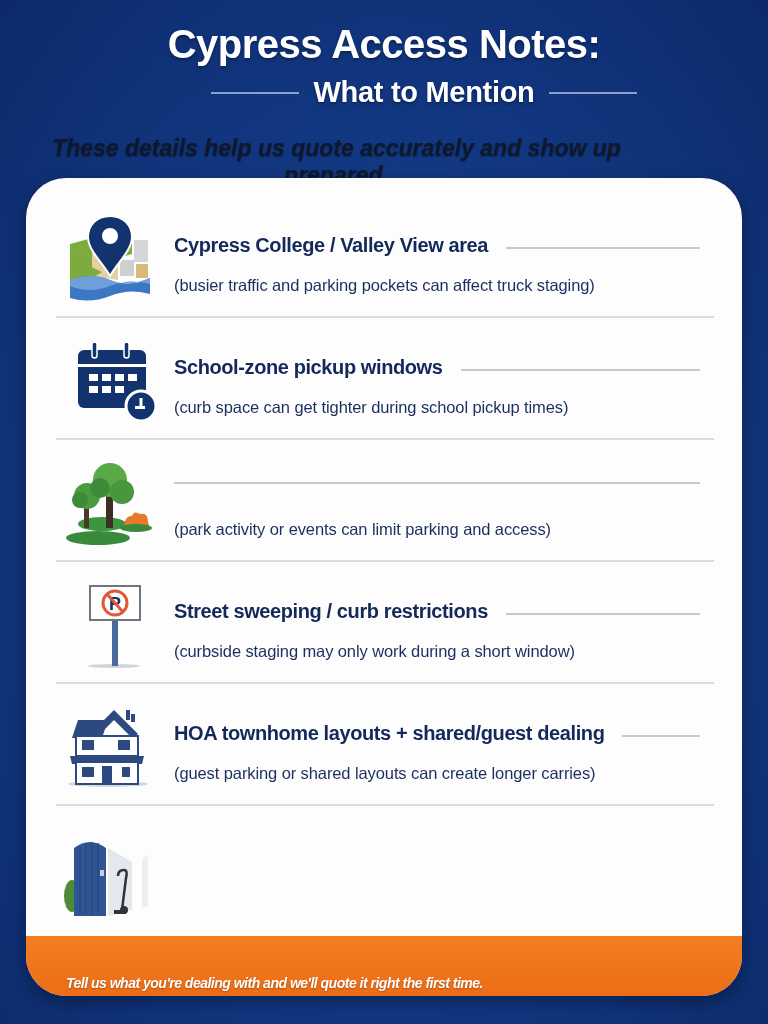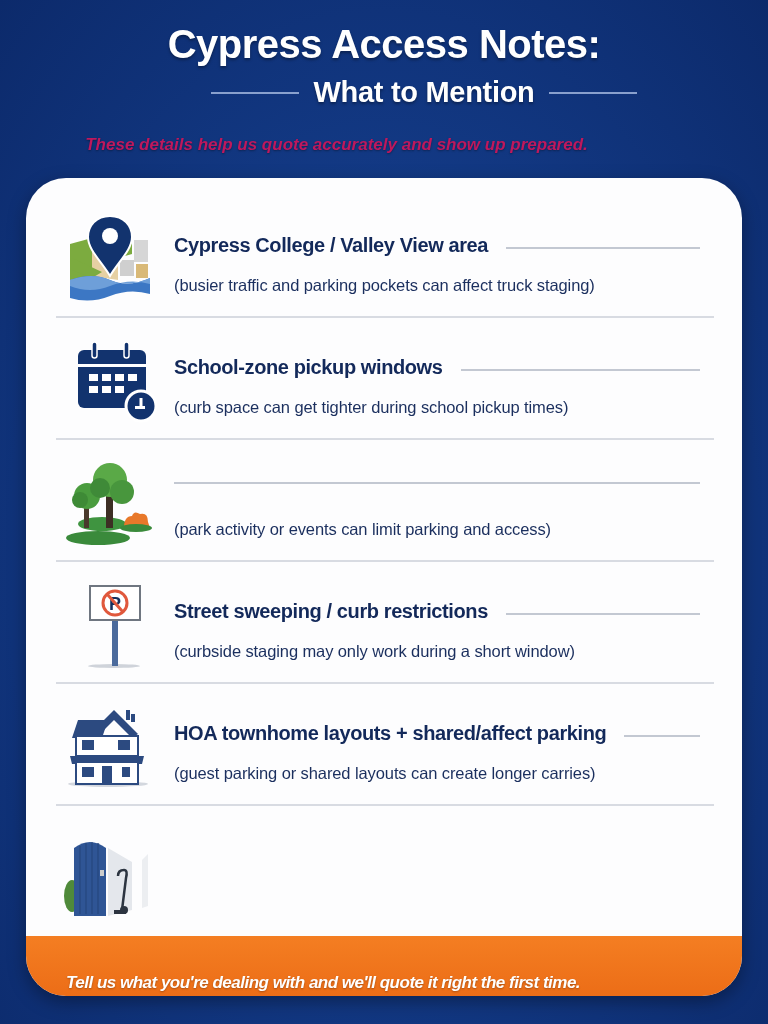--- a/index.html
+++ b/index.html
@@ -19,21 +19,21 @@
     position: absolute; top: 76px; left: 0; width: 768px;
     display: flex; align-items: center; justify-content: center; gap: 14px; margin-left: 40px;
   }
   .subtitle-row .rule { width: 88px; height: 2px; background: #9fb4dc; opacity: 0.85; }
   .subtitle {
     font-size: 29px; font-weight: bold; color: #fff; letter-spacing: -0.3px;
     text-shadow: 0 2px 3px rgba(0,0,0,0.35);
   }
   .tagline {
     position: absolute; top: 135px; left: 0; width: 673px;
-    font-size: 17px; font-style: italic; font-weight: bold; color: #be185d;
+    font-size: 23px; font-style: italic; font-weight: bold; color: #0f172a;
     text-shadow: 0 1px 2px rgba(0,0,0,0.35);
   }
   .card {
     position: absolute; left: 26px; top: 178px; width: 716px; height: 818px;
     background: #fdfdfe; border-radius: 40px; overflow: hidden;
     box-shadow: 0 6px 18px rgba(0,0,0,0.35);
   }
   .items { position: absolute; left: 0; top: 0; width: 716px; }
   .item { position: absolute; left: 0; width: 716px; height: 122px; }
   .item .divider {
@@ -51,21 +51,21 @@
   .item .desc {
     position: absolute; left: 148px; top: 80px;
     font-size: 16.5px; color: #1b2f5e; white-space: nowrap; letter-spacing: -0.1px;
   }
   .footer {
     position: absolute; left: 0; bottom: 0; width: 716px; height: 60px;
     background: linear-gradient(180deg, #f47e22 0%, #ec6d17 100%);
     display: flex; align-items: center; padding-left: 40px;
   }
   .footer-text {
-    color: #fff; font-size: 17px; font-style: italic; font-weight: bold; letter-spacing: -0.5px;
+    color: #fff; font-size: 14px; font-style: italic; font-weight: bold; letter-spacing: -0.5px;
     text-shadow: 0 1px 2px rgba(0,0,0,0.3);
     margin-top: 33px;
   }
 </style>
 </head>
 <body>
 
 <div class="header">
   <div class="title">Cypress Access Notes:</div>
   <div class="subtitle-row">
@@ -186,21 +186,21 @@
           <rect x="20" y="38" width="12" height="10" fill="#2c4a80"></rect>
           <rect x="56" y="38" width="12" height="10" fill="#2c4a80"></rect>
           <polygon points="8,54 82,54 80,62 10,62" fill="#2c4a80"></polygon>
           <rect x="14" y="60" width="62" height="22" fill="#fff" stroke="#2c4a80" stroke-width="2"></rect>
           <rect x="20" y="65" width="12" height="10" fill="#2c4a80"></rect>
           <rect x="60" y="65" width="8" height="10" fill="#2c4a80"></rect>
           <rect x="40" y="64" width="10" height="18" fill="#2c4a80"></rect>
         </svg>
       </div>
       <div class="heading-row">
-        <span class="heading">HOA townhome layouts + shared/affect parking</span>
+        <span class="heading">HOA townhome layouts + shared/guest dealing</span>
         <span class="heading-rule"></span>
       </div>
       <div class="desc">(guest parking or shared layouts can create longer carries)</div>
       <div class="divider"></div>
     </div>
 
     <div class="item" style="top:628px">
       <div class="icon">
         <svg width="96" height="100" viewBox="0 0 96 100">
           <polygon points="46,24 70,38 70,86 46,92" fill="#e4e7ec"></polygon>

